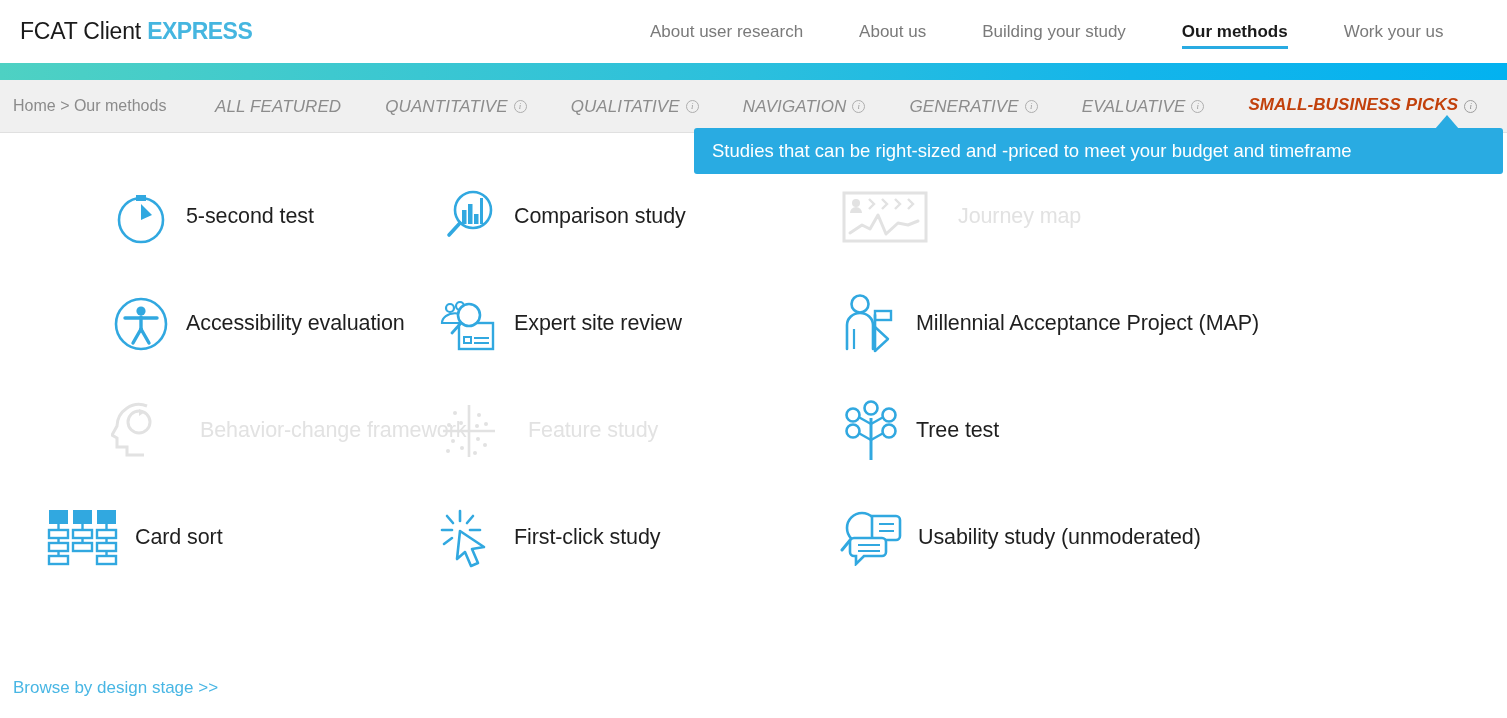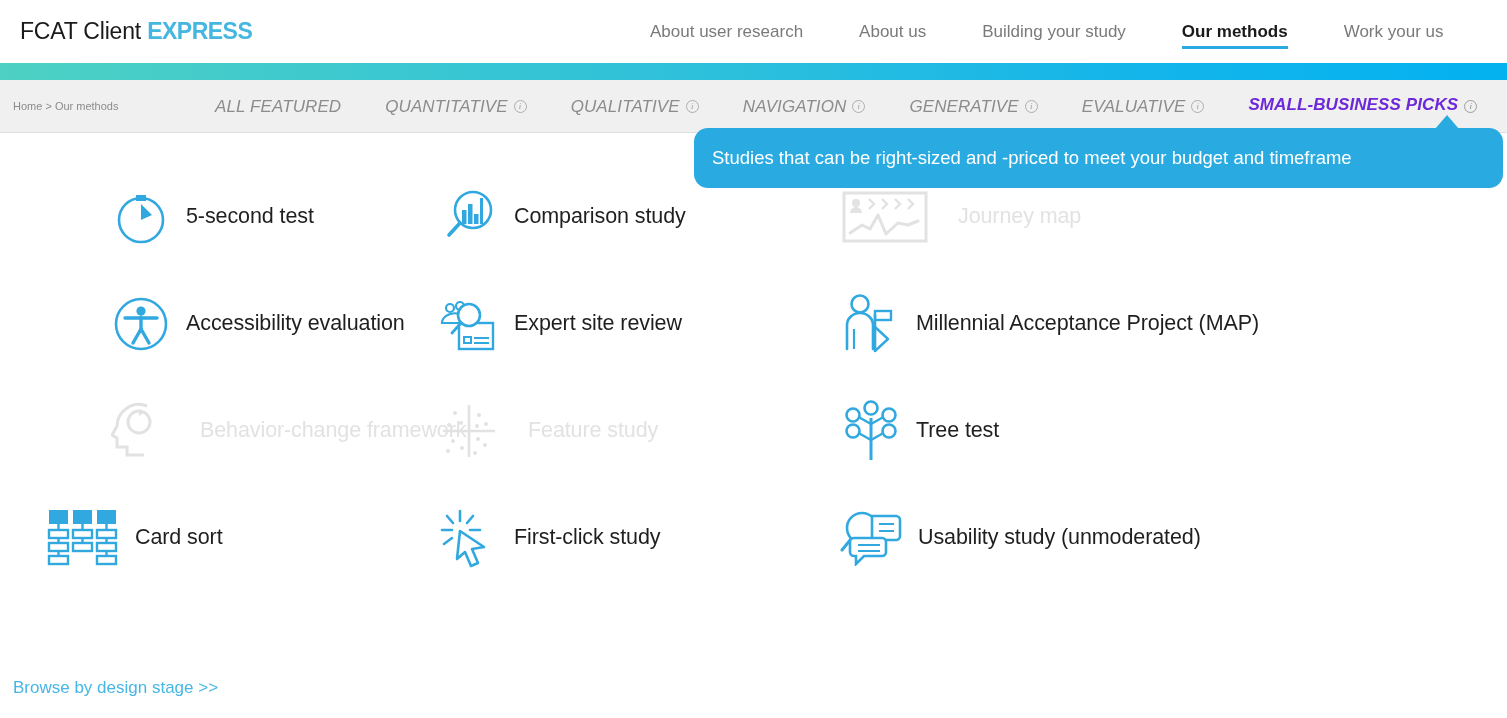--- a/index.html
+++ b/index.html
@@ -74,21 +74,21 @@
   .subnav {
     position: relative;
     height: 53px;
     background: #f0f0f0;
     border-bottom: 1px solid #e0e0e0;
     display: flex;
     align-items: center;
   }
   .breadcrumb {
     margin-left: 13px;
-    font-size: 11px;
+    font-size: 16px;
     color: #8b8b8b;
     white-space: nowrap;
     width: 180px;
   }
   .tabs {
     display: flex;
     align-items: center;
   }
   .tab {
     display: flex;
@@ -98,21 +98,21 @@
     color: #8c8c8c;
     white-space: nowrap;
     padding: 0 22px;
     letter-spacing: 0.1px;
     position: relative;
     cursor: pointer;
     height: 53px;
   }
   .tab .tab-label { line-height: 53px; font-style: italic; }
   .tab.active .tab-label {
-    color: #6d28d9;
+    color: #c2410c;
     font-weight: 700;
     border-bottom: 3px solid #14532d;
     line-height: 46px;
   }
   .info-icon {
     display: inline-flex;
     align-items: center;
     justify-content: center;
     width: 13px; height: 13px;
     border: 1px solid #aeaeae;
@@ -125,23 +125,23 @@
     flex: none;
   }
   .tab.active .info-icon { border-color: #9e9e9e; color: #8e8e8e; }
 
   
   .tooltip {
     position: absolute;
     left: 694px;
     top: 128px;
     width: 809px;
-    height: 60px;
+    height: 46px;
     background: #29abe2;
-    border-radius: 14px;
+    border-radius: 3px;
     display: flex;
     align-items: center;
     padding-left: 18px;
     color: #ffffff;
     font-size: 18.5px;
     z-index: 5;
   }
   .tooltip-arrow {
     position: absolute;
     left: 1435px;

